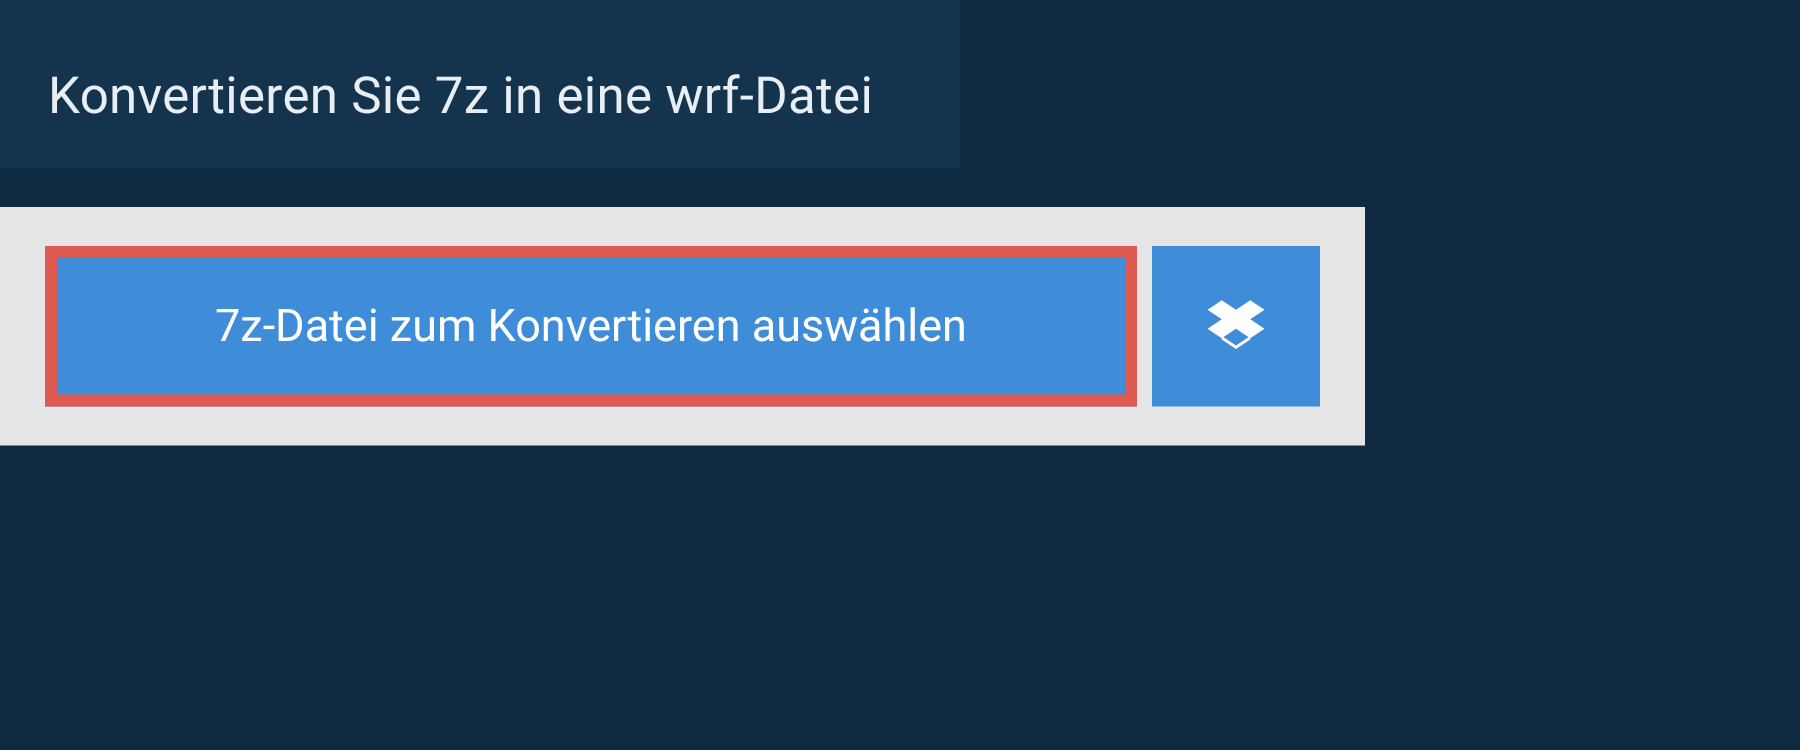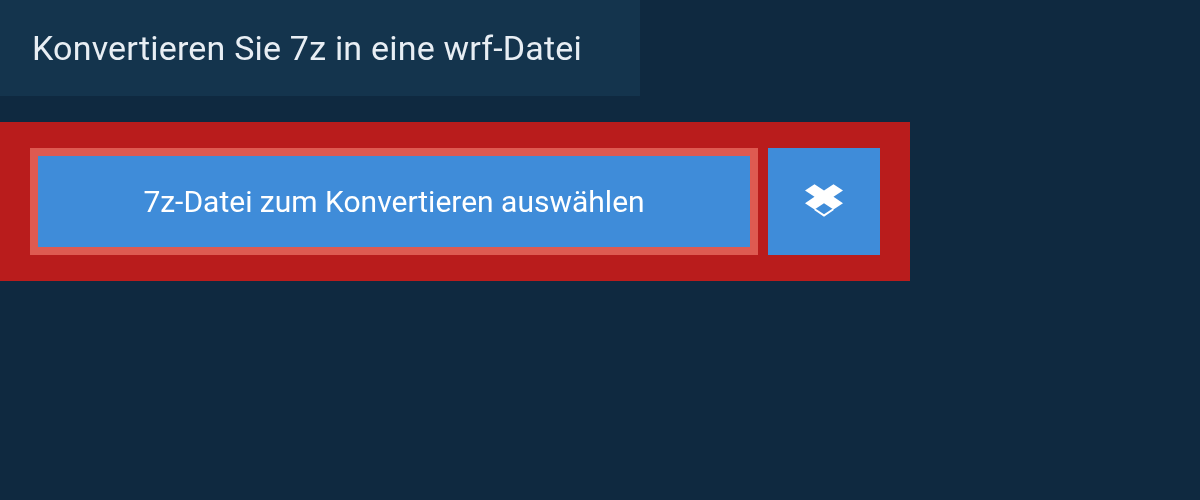--- a/index.html
+++ b/index.html
@@ -18,23 +18,24 @@
       background: #14344d;
       padding: 28px 32px;
       display: inline-block;
       min-width: 640px;
     }
     .header-title {
       color: #e8eef4;
       font-size: 34px;
       font-weight: 400;
       letter-spacing: 0.2px;
+      margin-top: 16px;
     }
     .panel {
-      background: #b91c1c;
+      background: #e5e5e5;
       margin-top: 26px;
       padding: 26px 30px;
       width: 910px;
     }
     .button-row {
       display: flex;
       gap: 10px;
       align-items: stretch;
     }
     .select-button {

